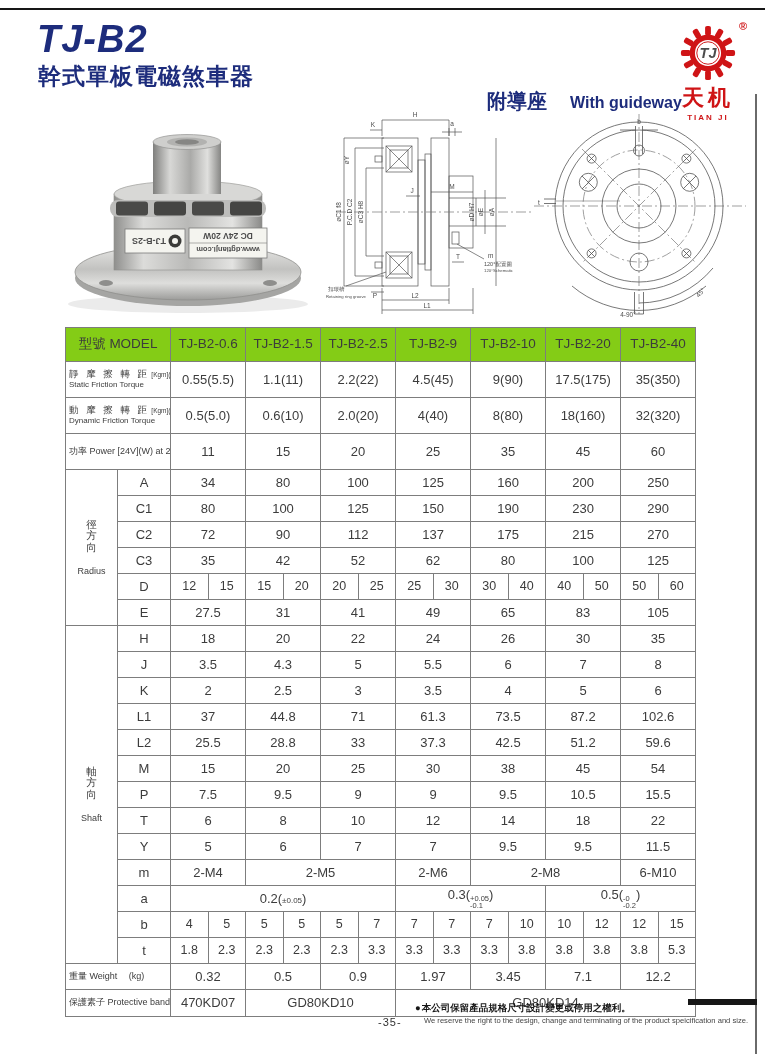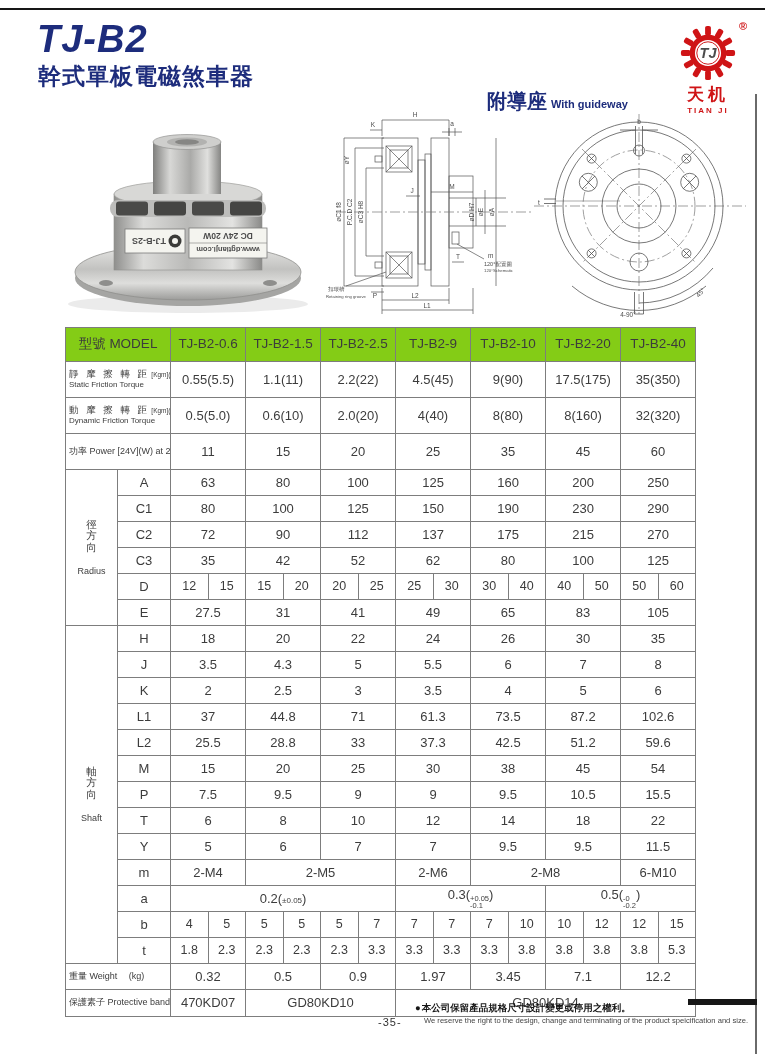--- a/index.html
+++ b/index.html
@@ -7,29 +7,29 @@
   .page{position:relative;width:765px;height:1054px;margin:0 auto;background:#ffffff;
         font-family:"Liberation Sans",sans-serif;overflow:hidden}
   .top-rule{position:absolute;left:0;top:8px;width:765px;height:2px;background:#161616}
 
   
   .page-title{position:absolute;left:37px;top:18px;font-size:38px;font-style:italic;
               font-weight:bold;letter-spacing:1px;color:#1d2c7c}
   .subtitle-row{position:absolute;left:38px;top:61px;display:flex;align-items:baseline;gap:12px;color:#1d2c7c}
   .subtitle-zh{font-size:23px;font-weight:bold;letter-spacing:1px}
   .subtitle-en{font-size:16.5px;font-weight:bold}
-  .guideway-row{position:absolute;left:487px;top:88px;display:flex;align-items:baseline;gap:4px;color:#1d2c7c}
+  .guideway-row{position:absolute;left:487px;top:88px;display:flex;align-items:baseline;gap:23px;color:#1d2c7c}
   .guideway-zh{font-size:20px;font-weight:bold}
-  .guideway-en{font-size:11px;font-weight:bold}
+  .guideway-en{font-size:16px;font-weight:bold}
 
   
   .logo{position:absolute;left:660px;top:24px;width:96px;display:flex;flex-direction:column;align-items:center}
   .logo-gear-wrap{position:relative;width:58px;height:58px}
   .logo-reg{position:absolute;right:-10px;top:-4px;color:#cf1416;font-size:11px;font-weight:bold}
-  .logo-zh{margin-top:1px;font-family:"Liberation Serif",serif;font-weight:bold;color:#cf1416;font-size:17px;letter-spacing:4px}
+  .logo-zh{margin-top:1px;font-family:"Liberation Serif",serif;font-weight:bold;color:#cf1416;font-size:22px;letter-spacing:4px}
   .logo-en{color:#cf1416;font-size:8px;letter-spacing:2px;font-weight:bold}
 
   
   .draw-photo{position:absolute;left:66px;top:116px;width:252px;height:202px}
   .draw-section{position:absolute;left:324px;top:102px;width:226px;height:220px}
   .draw-front{position:absolute;left:516px;top:108px;width:249px;height:214px}
   svg text{font-family:"Liberation Sans",sans-serif;fill:#4c4c4c}
 
   
   .spec-table{position:absolute;left:65px;top:327px;width:630px;border-collapse:collapse;
@@ -355,21 +355,21 @@
         <tr class="r-torque">
           <td class="c-label" colspan="2">
             <div class="lab-zh"><span>動 摩 擦 轉 距</span><span class="lab-unit"> [Kgm](Nm)</span></div>
             <div class="lab-en">Dynamic Friction Torque</div>
           </td>
           <td class="c-val" colspan="2">0.5(5.0)</td>
           <td class="c-val" colspan="2">0.6(10)</td>
           <td class="c-val" colspan="2">2.0(20)</td>
           <td class="c-val" colspan="2">4(40)</td>
           <td class="c-val" colspan="2">8(80)</td>
-          <td class="c-val" colspan="2">8(160)</td>
+          <td class="c-val" colspan="2">18(160)</td>
           <td class="c-val" colspan="2">32(320)</td>
         </tr>
         <tr class="r-power">
           <td class="c-label c-inline" colspan="2">功率 Power [24V](W) at 20℃</td>
           <td class="c-val" colspan="2">11</td>
           <td class="c-val" colspan="2">15</td>
           <td class="c-val" colspan="2">20</td>
           <td class="c-val" colspan="2">25</td>
           <td class="c-val" colspan="2">35</td>
           <td class="c-val" colspan="2">45</td>
@@ -378,21 +378,21 @@
         <tr class="r-dim">
           <td class="c-section" rowspan="6">
             <div class="v-zh">
               <div>徑</div>
               <div>方</div>
               <div>向</div>
             </div>
             <div class="v-en">Radius</div>
           </td>
           <td class="c-letter">A</td>
-          <td class="c-val" colspan="2">63</td>
+          <td class="c-val" colspan="2">34</td>
           <td class="c-val" colspan="2">80</td>
           <td class="c-val" colspan="2">100</td>
           <td class="c-val" colspan="2">125</td>
           <td class="c-val" colspan="2">160</td>
           <td class="c-val" colspan="2">200</td>
           <td class="c-val" colspan="2">250</td>
         </tr>
         <tr class="r-dim">
           <td class="c-letter">C1</td>
           <td class="c-val" colspan="2">80</td>

